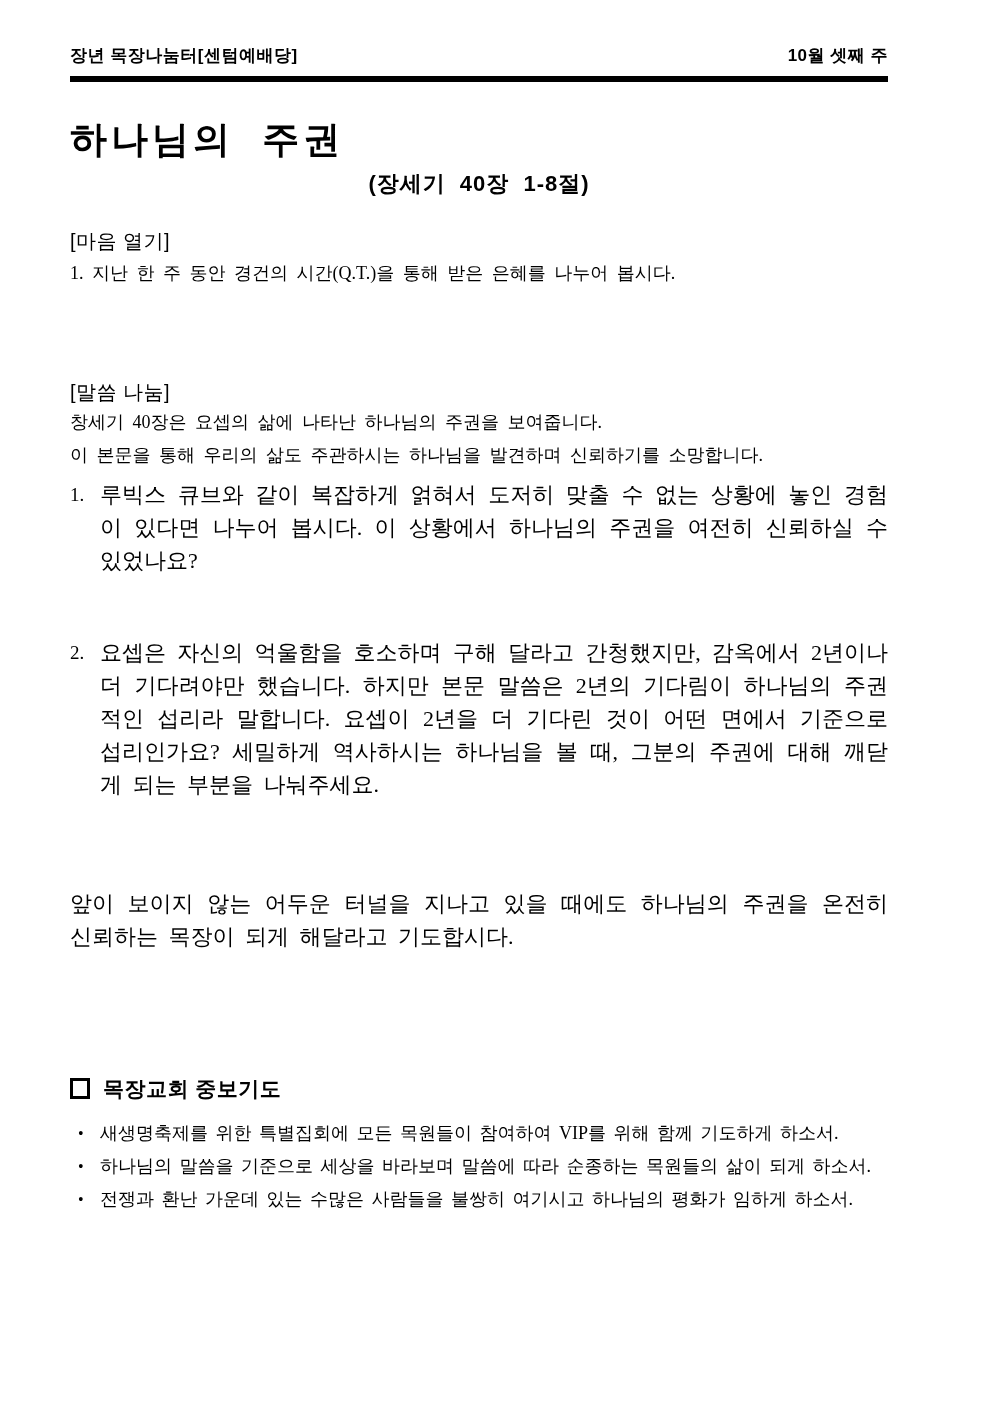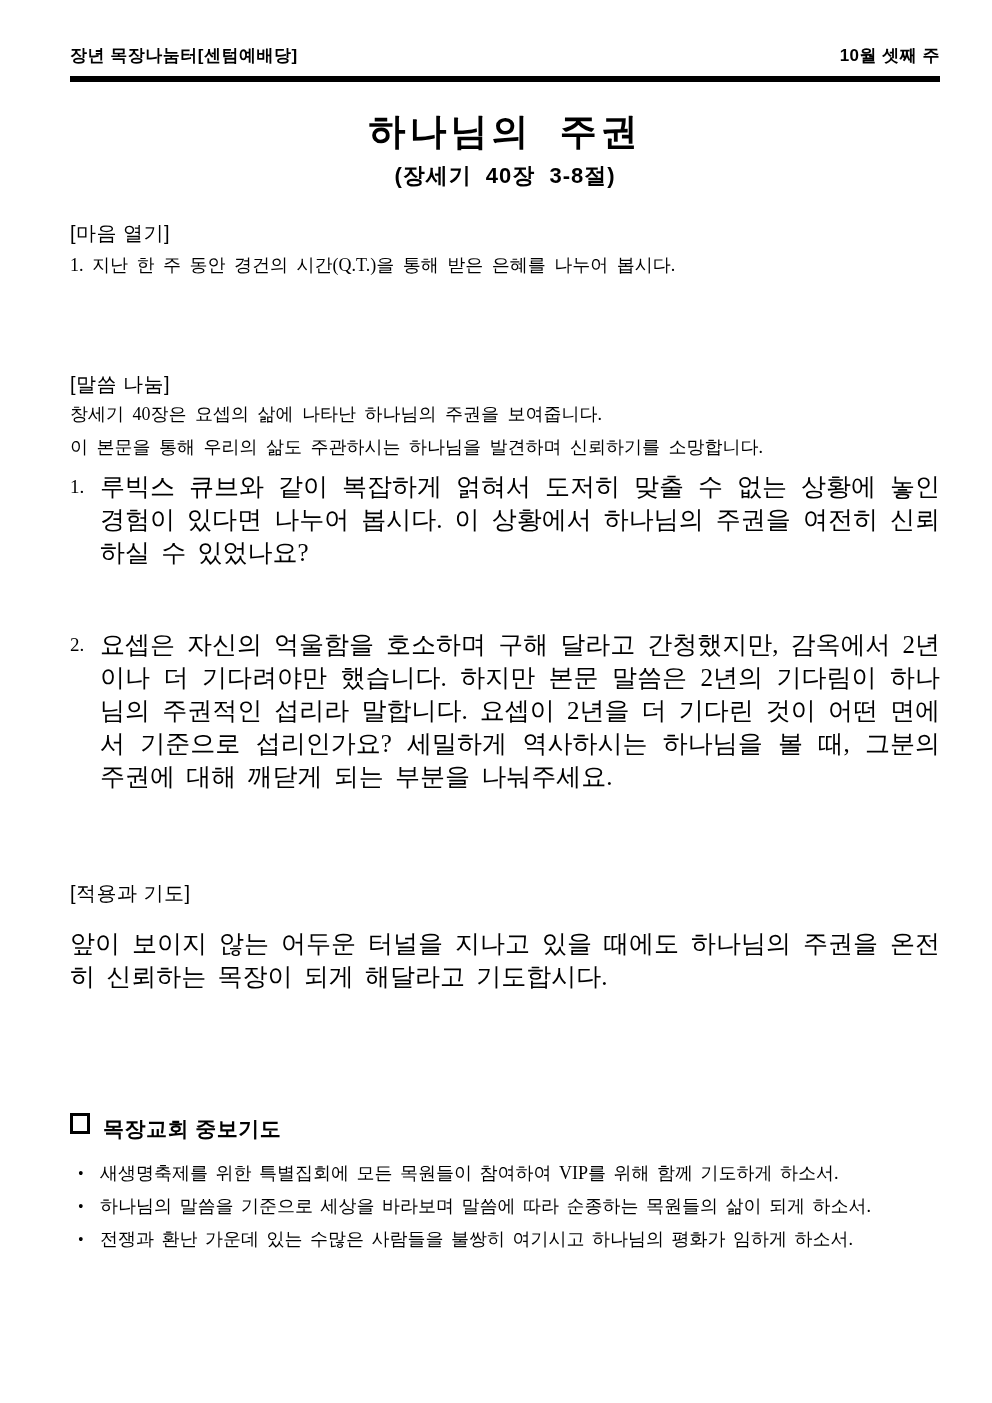--- a/index.html
+++ b/index.html
@@ -11,43 +11,43 @@
     width: 992px;
     height: 1403px;
     color: #000000;
     font-family: "Liberation Serif", "DejaVu Serif", serif;
     overflow: hidden;
   }
   .page {
     box-sizing: border-box;
     width: 992px;
     height: 1403px;
-    padding: 44px 52px 0 70px;
+    padding: 44px 104px 0 70px;
     background: #ffffff;
   }
   
   .doc-header {
     display: flex;
     justify-content: space-between;
     align-items: flex-end;
     font-family: "Liberation Sans", "DejaVu Sans", sans-serif;
     font-weight: 700;
     font-size: 17px;
     letter-spacing: 0.5px;
   }
   .header-rule {
     height: 6px;
     background: #000000;
     margin-top: 9px;
   }
   
   .doc-title {
-    margin-top: 28px;
-    text-align: center;
-    font-family: Liberation Serif, serif;
+    margin-top: 36px;
+    text-align: left;
+    font-family: Liberation Sans, sans-serif;
     font-weight: 800;
     font-size: 37px;
     letter-spacing: 4px;
     word-spacing: 14px;
     line-height: 1.2;
   }
   .doc-subtitle {
     margin-top: 7px;
     text-align: center;
     font-family: "Liberation Sans", "DejaVu Sans", sans-serif;
@@ -65,21 +65,21 @@
     line-height: 28px;
     margin-top: 28px;
   }
   .body-line {
     font-size: 18px;
     line-height: 33px;
     word-spacing: 4px;
     white-space: nowrap;
   }
   .para {
-    font-size: 25px;
+    font-size: 22px;
     line-height: 33px;
     word-spacing: 5px;
     text-align: justify;
   }
   .sec-opening      { margin-top: 26px; }
   .sec-opening .body-line { margin-top: 2px; }
   .sec-word         { margin-top: 88px; }
   .question {
     display: flex;
     align-items: flex-start;
@@ -91,21 +91,21 @@
   }
   .q-text { flex: 1; }
   .question-1 { margin-top: 6px; }
   .question-2 { margin-top: 59px; }
   .sec-application  { margin-top: 86px; }
   .sec-application .para { margin-top: 20px; }
   
   .sec-intercession { margin-top: 122px; }
   .intercession-heading {
     display: flex;
-    align-items: flex-start;
+    align-items: center;
     font-family: "Liberation Sans", "DejaVu Sans", sans-serif;
     font-weight: 800;
     font-size: 21px;
     letter-spacing: 0.5px;
   }
   .square-icon {
     display: inline-block;
     width: 14px;
     height: 15px;
     border: 3px solid #000000;
@@ -132,21 +132,21 @@
 
 <div class="page">
 
   <div class="doc-header">
     <span>장년 목장나눔터[센텀예배당]</span>
     <span>10월 셋째 주</span>
   </div>
   <div class="header-rule"></div>
 
   <div class="doc-title">하나님의 주권</div>
-  <div class="doc-subtitle">(장세기 40장 3-8절)</div>
+  <div class="doc-subtitle">(장세기 40장 1-8절)</div>
 
   <div class="sec-opening">
     <div class="sec-heading">[마음 열기]</div>
     <div class="body-line">1. 지난 한 주 동안 경건의 시간(Q.T.)을 통해 받은 은혜를 나누어 봅시다.</div>
   </div>
 
   <div class="sec-word">
     <div class="sec-heading">[말씀 나눔]</div>
     <div class="body-line">창세기 40장은 요셉의 삶에 나타난 하나님의 주권을 보여줍니다.</div>
     <div class="body-line">이 본문을 통해 우리의 삶도 주관하시는 하나님을 발견하며 신뢰하기를 소망합니다.</div>
@@ -156,21 +156,20 @@
       <span class="q-text para">루빅스 큐브와 같이 복잡하게 얽혀서 도저히 맞출 수 없는 상황에 놓인 경험이 있다면 나누어 봅시다. 이 상황에서 하나님의 주권을 여전히 신뢰하실 수 있었나요?</span>
     </div>
 
     <div class="question question-2">
       <span class="q-num">2.</span>
       <span class="q-text para">요셉은 자신의 억울함을 호소하며 구해 달라고 간청했지만, 감옥에서 2년이나 더 기다려야만 했습니다. 하지만 본문 말씀은 2년의 기다림이 하나님의 주권적인 섭리라 말합니다. 요셉이 2년을 더 기다린 것이 어떤 면에서 기준으로 섭리인가요? 세밀하게 역사하시는 하나님을 볼 때, 그분의 주권에 대해 깨닫게 되는 부분을 나눠주세요.</span>
     </div>
   </div>
 
   <div class="sec-application">
-    <div class="sec-heading">[적용과 기도]</div>
     <div class="para">앞이 보이지 않는 어두운 터널을 지나고 있을 때에도 하나님의 주권을 온전히 신뢰하는 목장이 되게 해달라고 기도합시다.</div>
   </div>
 
   <div class="sec-intercession">
     <div class="intercession-heading">
       <span class="square-icon"></span>
       <span>목장교회 중보기도</span>
     </div>
     <div class="bullet-list">
       <div class="bullet-row">

